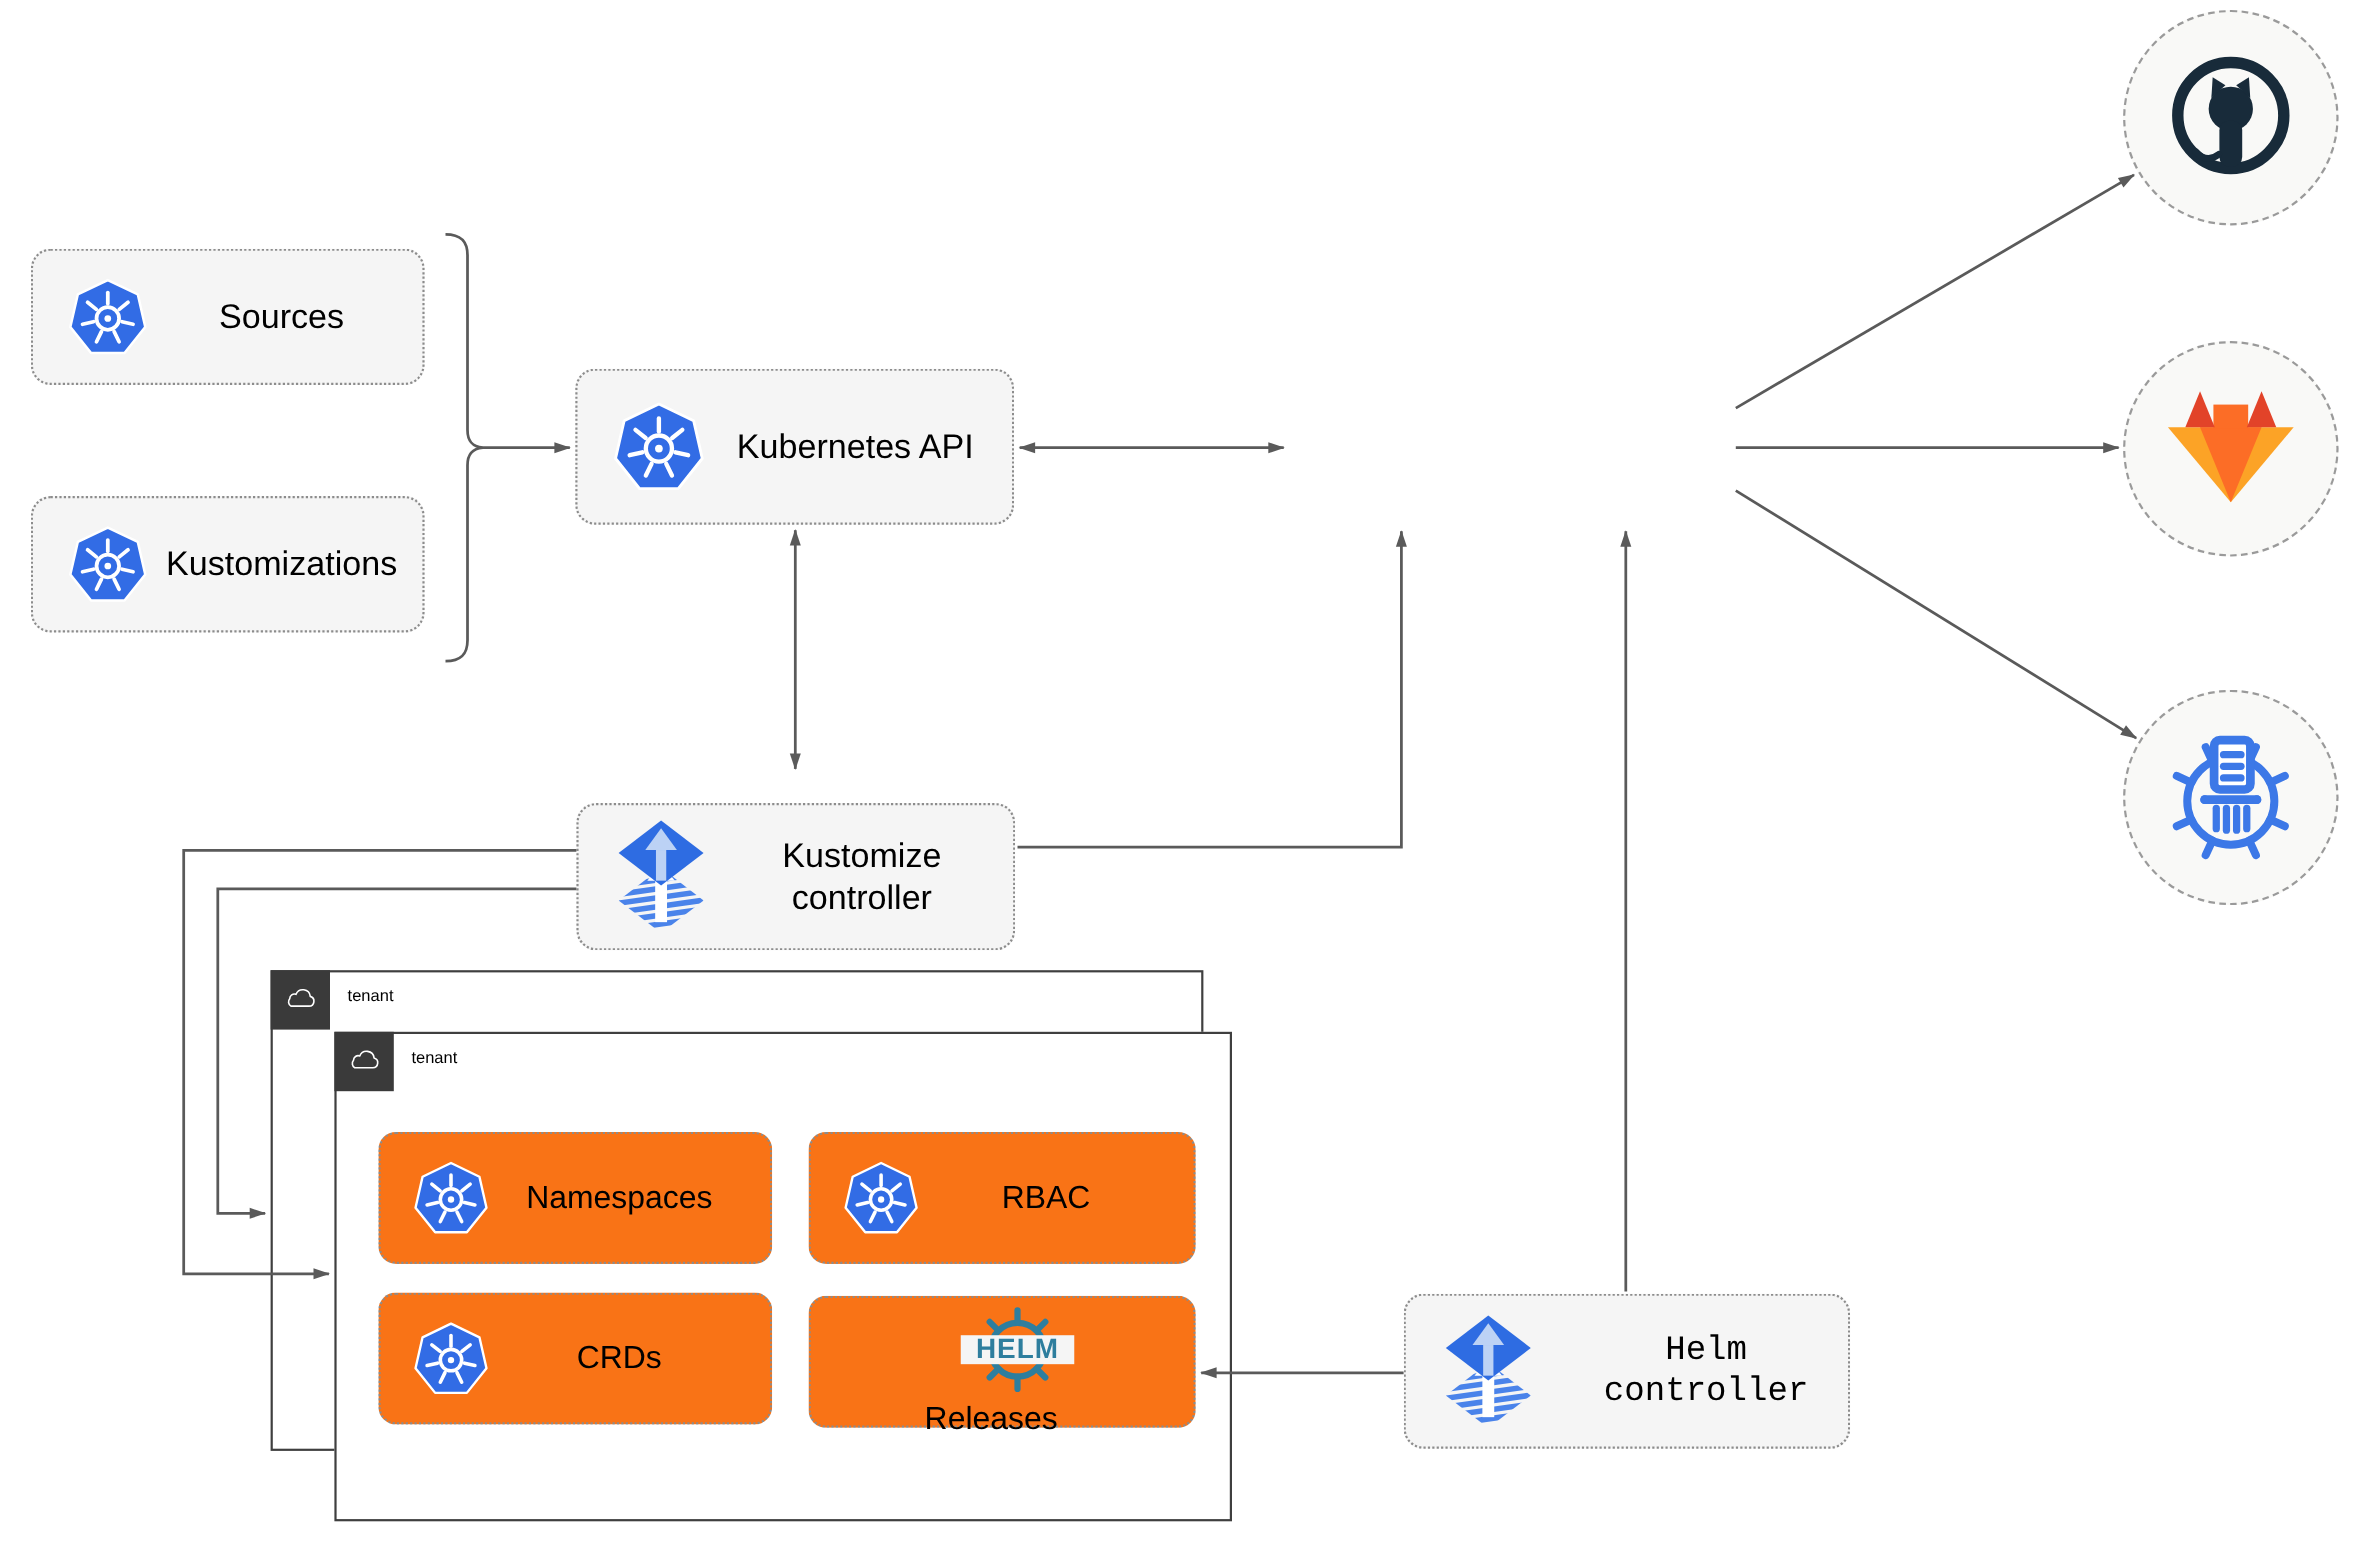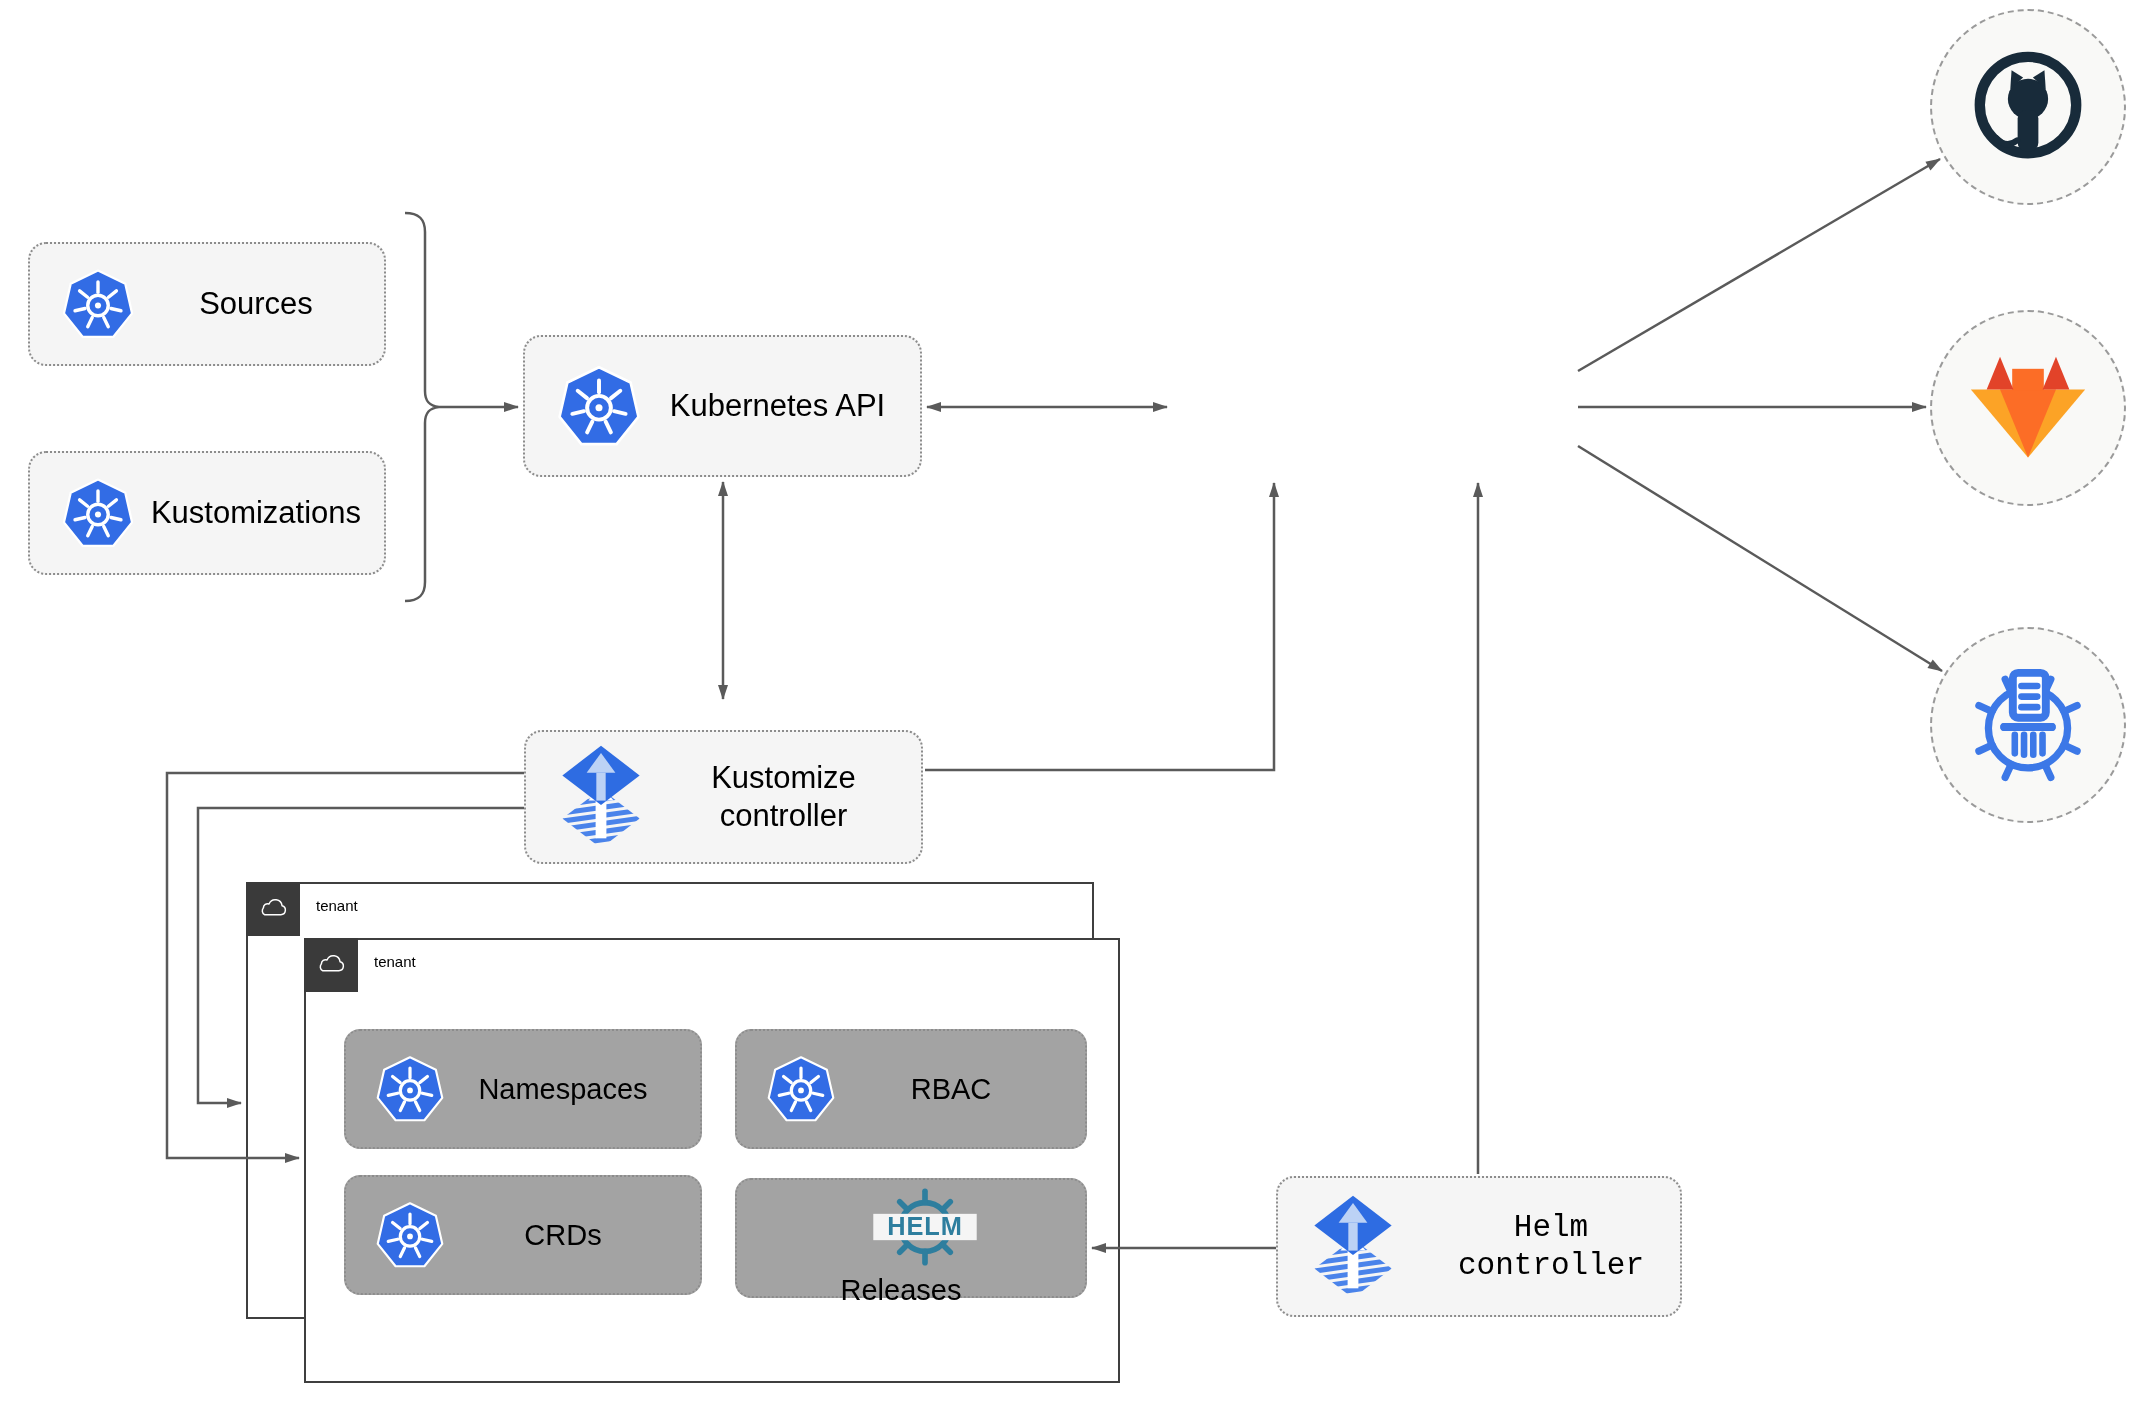--- a/index.html
+++ b/index.html
@@ -22,21 +22,21 @@
   }
   
   .tenant{position:absolute;background:#ffffff;border:2px solid #3f3f3f;box-sizing:border-box;}
   .tenant .tab{
     position:absolute;top:-2px;left:-2px;width:54px;height:54px;background:#3a3a3a;
     display:flex;align-items:center;justify-content:center;
   }
   .tenant .tlbl{position:absolute;top:13px;left:68px;font-size:15px;}
   
   .tile{
-    position:absolute;background:#a3a3a3;border:2px dotted #8c8c8c;border-radius:16px;
+    position:absolute;background:#f97316;border:2px dotted #8c8c8c;border-radius:16px;
     display:flex;align-items:center;box-sizing:border-box;
   }
   .tile .icon{flex:0 0 auto;margin-left:28px;display:flex;align-items:center;}
   .tile .lbl{flex:1;text-align:center;font-size:29px;padding-right:20px;}
   #wires{position:absolute;left:0;top:0;z-index:20;pointer-events:none;}
   .ln{stroke:#5a5a5a;stroke-width:2.5;fill:none;}
   .hidden-defs{position:absolute;width:0;height:0;overflow:hidden;}
 </style>
 </head>
 <body>
@@ -210,21 +210,21 @@
             <line x1="73.4" y1="68.4" x2="81.9" y2="76.9"></line>
           </g>
           <rect x="0" y="36" width="110" height="28" fill="#f5f5f5"></rect>
           <text x="55" y="58.5" text-anchor="middle" font-family="Liberation Sans, sans-serif" font-size="27" font-weight="bold" letter-spacing="1" fill="#2e7e9e">HELM</text>
         </svg>
       </span>
       <span class="lbl">Releases</span>
     </div>
   </div>
 
-  <div class="node" style="left:28px;top:242px;width:358px;height:124px;">
+  <div class="node" style="left:28px;top:226px;width:358px;height:124px;">
     <span class="icon">
       <svg width="76" height="76">
           <use href="#sym-k8s"></use>
         </svg>
     </span>
     <span class="lbl">Sources</span>
   </div>
 
   <div class="node" style="left:28px;top:451px;width:358px;height:124px;">
     <span class="icon">

